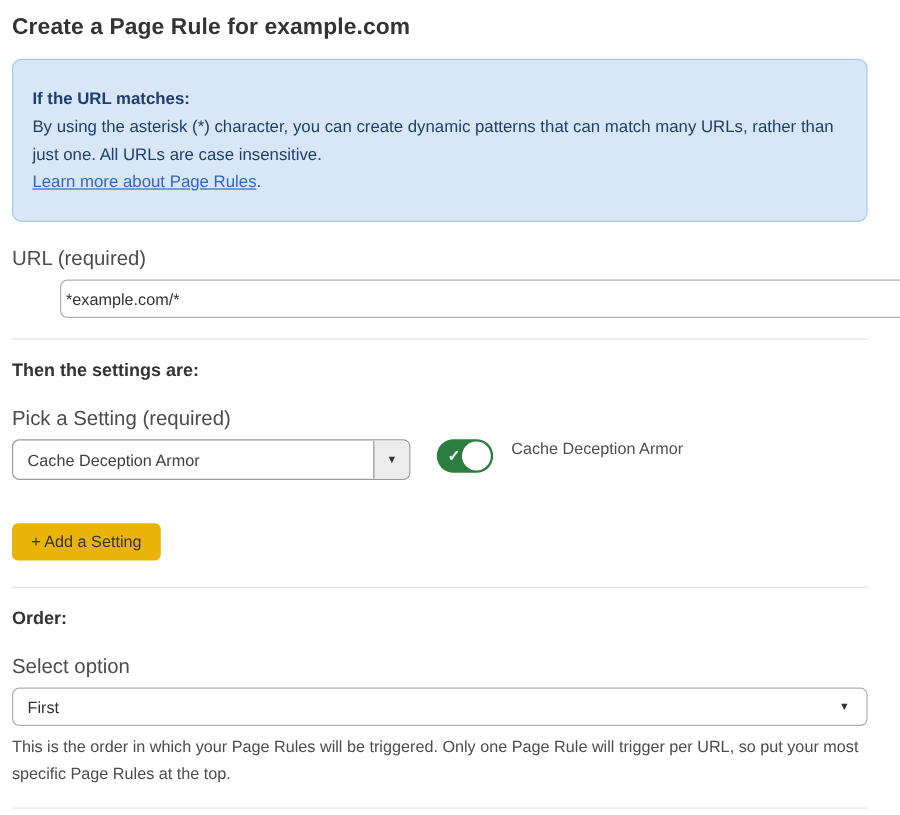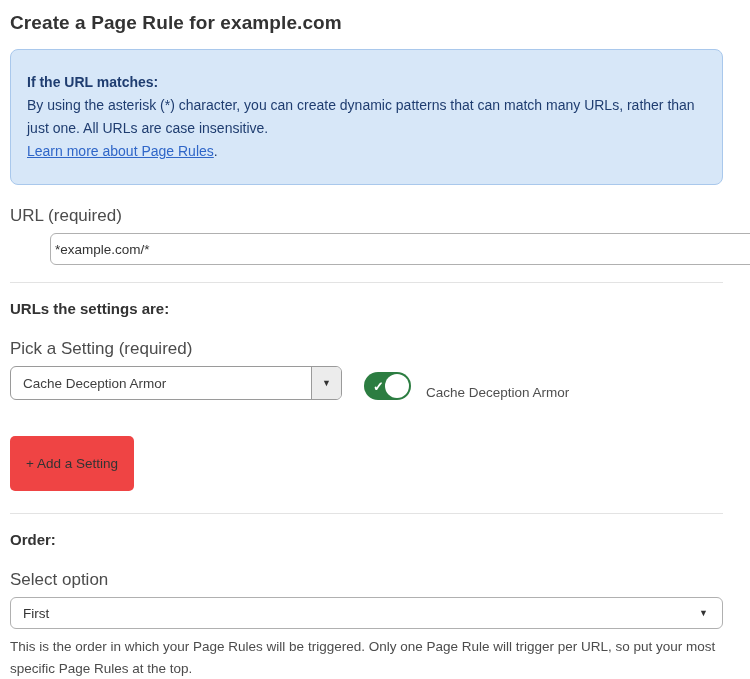--- a/index.html
+++ b/index.html
@@ -70,21 +70,21 @@
     margin: 17px 0;
   }
   .section-heading {
     font-size: 15px;
     font-weight: bold;
     color: #333333;
     margin-bottom: 22px;
   }
   .setting-row {
     display: flex;
-    align-items: flex-end;
+    align-items: flex-start;
   }
   .custom-select {
     display: flex;
     align-items: stretch;
     border: 1px solid #9a9a9a;
     border-radius: 6px;
     background: #ffffff;
     height: 34px;
     overflow: hidden;
     cursor: pointer;
@@ -144,24 +144,24 @@
     margin-left: 15px;
     font-size: 13.5px;
     color: #4f4f4f;
   }
   .btn {
     display: inline-block;
     border: none;
     border-radius: 5px;
     font-family: "Liberation Sans", sans-serif;
     font-size: 13.5px;
-    padding: 20px 16px;
-    cursor: pointer;
-    color: #333333;
-    background: #ef4444;
+    padding: 8px 16px;
+    cursor: pointer;
+    color: #333333;
+    background: #eab308;
   }
   .btn.add-setting { margin-top: 36px; }
   .order-select {
     width: 100%;
     height: 32px;
     border: 1px solid #b0b0b0;
     border-radius: 6px;
     background: #ffffff;
     display: flex;
     align-items: center;
@@ -190,21 +190,21 @@
     <div class="info-heading">If the URL matches:</div>
     <div>By using the asterisk (*) character, you can create dynamic patterns that can match many URLs, rather than just one. All URLs are case insensitive.</div>
     <div><a class="info-link">Learn more about Page Rules</a><span>.</span></div>
   </div>
 
   <div class="field-label">URL (required)</div>
   <input class="text-input" type="text" value="*example.com/*" style="">
 
   <hr class="divider">
 
-  <div class="section-heading">URLs the settings are:</div>
+  <div class="section-heading">Then the settings are:</div>
 
   <div class="field-label">Pick a Setting (required)</div>
 
   <div class="setting-row">
     <div class="custom-select setting-select">
       <div class="select-value">Cache Deception Armor</div>
       <div class="select-arrow-box">
         <span class="chevron">▼</span>
       </div>
     </div>

